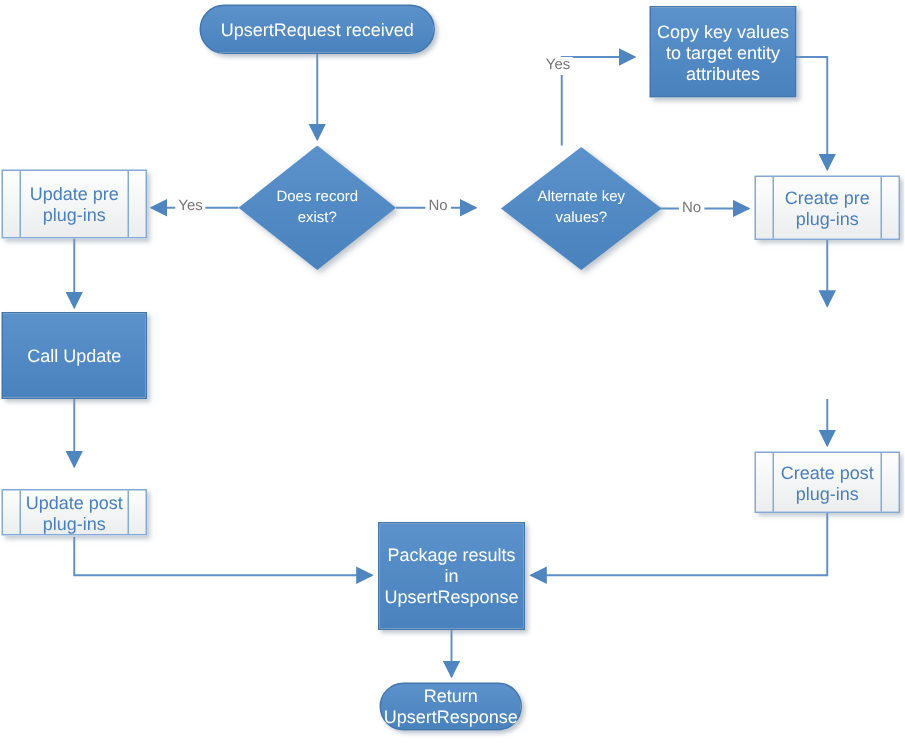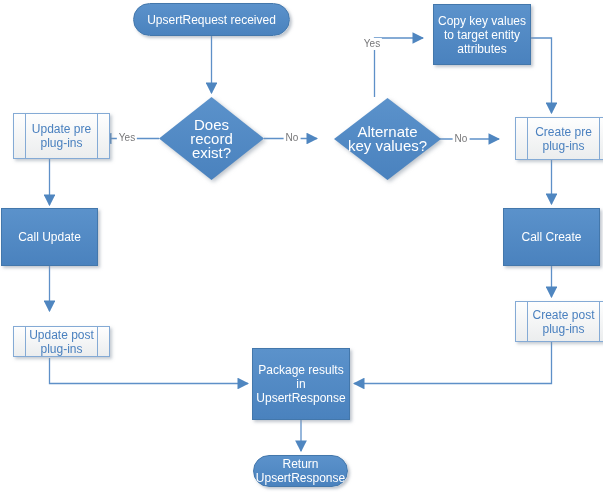--- a/index.html
+++ b/index.html
@@ -19,36 +19,35 @@
     border:1px solid #4377ab; color:#ffffff;
     box-shadow:2px 2px 3px rgba(140,152,165,.55);
   }
   .stadium { border-radius:17px; }
 
   .predefined {
     background:linear-gradient(180deg,#fefefe 0%,#ebedee 100%);
     border:1px solid #84aad5; color:#4a80bf;
     box-shadow:2px 2px 3px rgba(140,152,165,.5);
     padding:0 14px;
-    margin-left:12px;
   }
   .predefined .bar { position:absolute; top:0; bottom:0; width:1px; background:#84aad5; }
   .bar-left  { left:11px; }
   .bar-right { right:11px; }
 
   .diamond { position:absolute; filter:drop-shadow(2px 2px 2px rgba(140,152,165,.6)); }
   .diamond-bg {
     position:absolute; left:0; top:0; right:0; bottom:0;
     clip-path:polygon(50% 0,100% 50%,50% 100%,0 50%);
     background:linear-gradient(180deg,#5b92cb 0%,#4a82be 100%);
   }
   .diamond-label {
     position:absolute; left:0; top:0; right:0; bottom:0;
     display:flex; align-items:center; justify-content:center;
-    text-align:center; color:#fff; font-size:15px; line-height:14px;
+    text-align:center; color:#fff; font-size:10px; line-height:14px;
   }
   .pad14 { padding:0 14px; }
   .pad10 { padding:0 10px; }
 
   .edge-label {
     position:absolute; transform:translate(-50%,-50%);
     background:#ffffff; color:#777779; font-size:10px; line-height:12px;
     padding:0 2px; white-space:nowrap;
   }
 </style>
@@ -107,23 +106,20 @@
   <div class="node predefined" style="left:503px;top:117px;width:97px;height:43px;">
     <div class="bar bar-left"></div>
     <div class="bar bar-right"></div>
     <span>Create pre plug-ins</span>
   </div>
 
   <div class="node solid" style="left:1px;top:208px;width:97px;height:58px;">
     <span>Call Update</span>
   </div>
 
-  <div class="node solid" style="left:503px;top:208px;width:97px;height:58px;">
-    <span>Call Create</span>
-  </div>
 
   <div class="node predefined" style="left:1px;top:326px;width:97px;height:31px;">
     <div class="bar bar-left"></div>
     <div class="bar bar-right"></div>
     <span>Update post plug-ins</span>
   </div>
 
   <div class="node predefined" style="left:503px;top:301px;width:97px;height:41px;">
     <div class="bar bar-left"></div>
     <div class="bar bar-right"></div>

